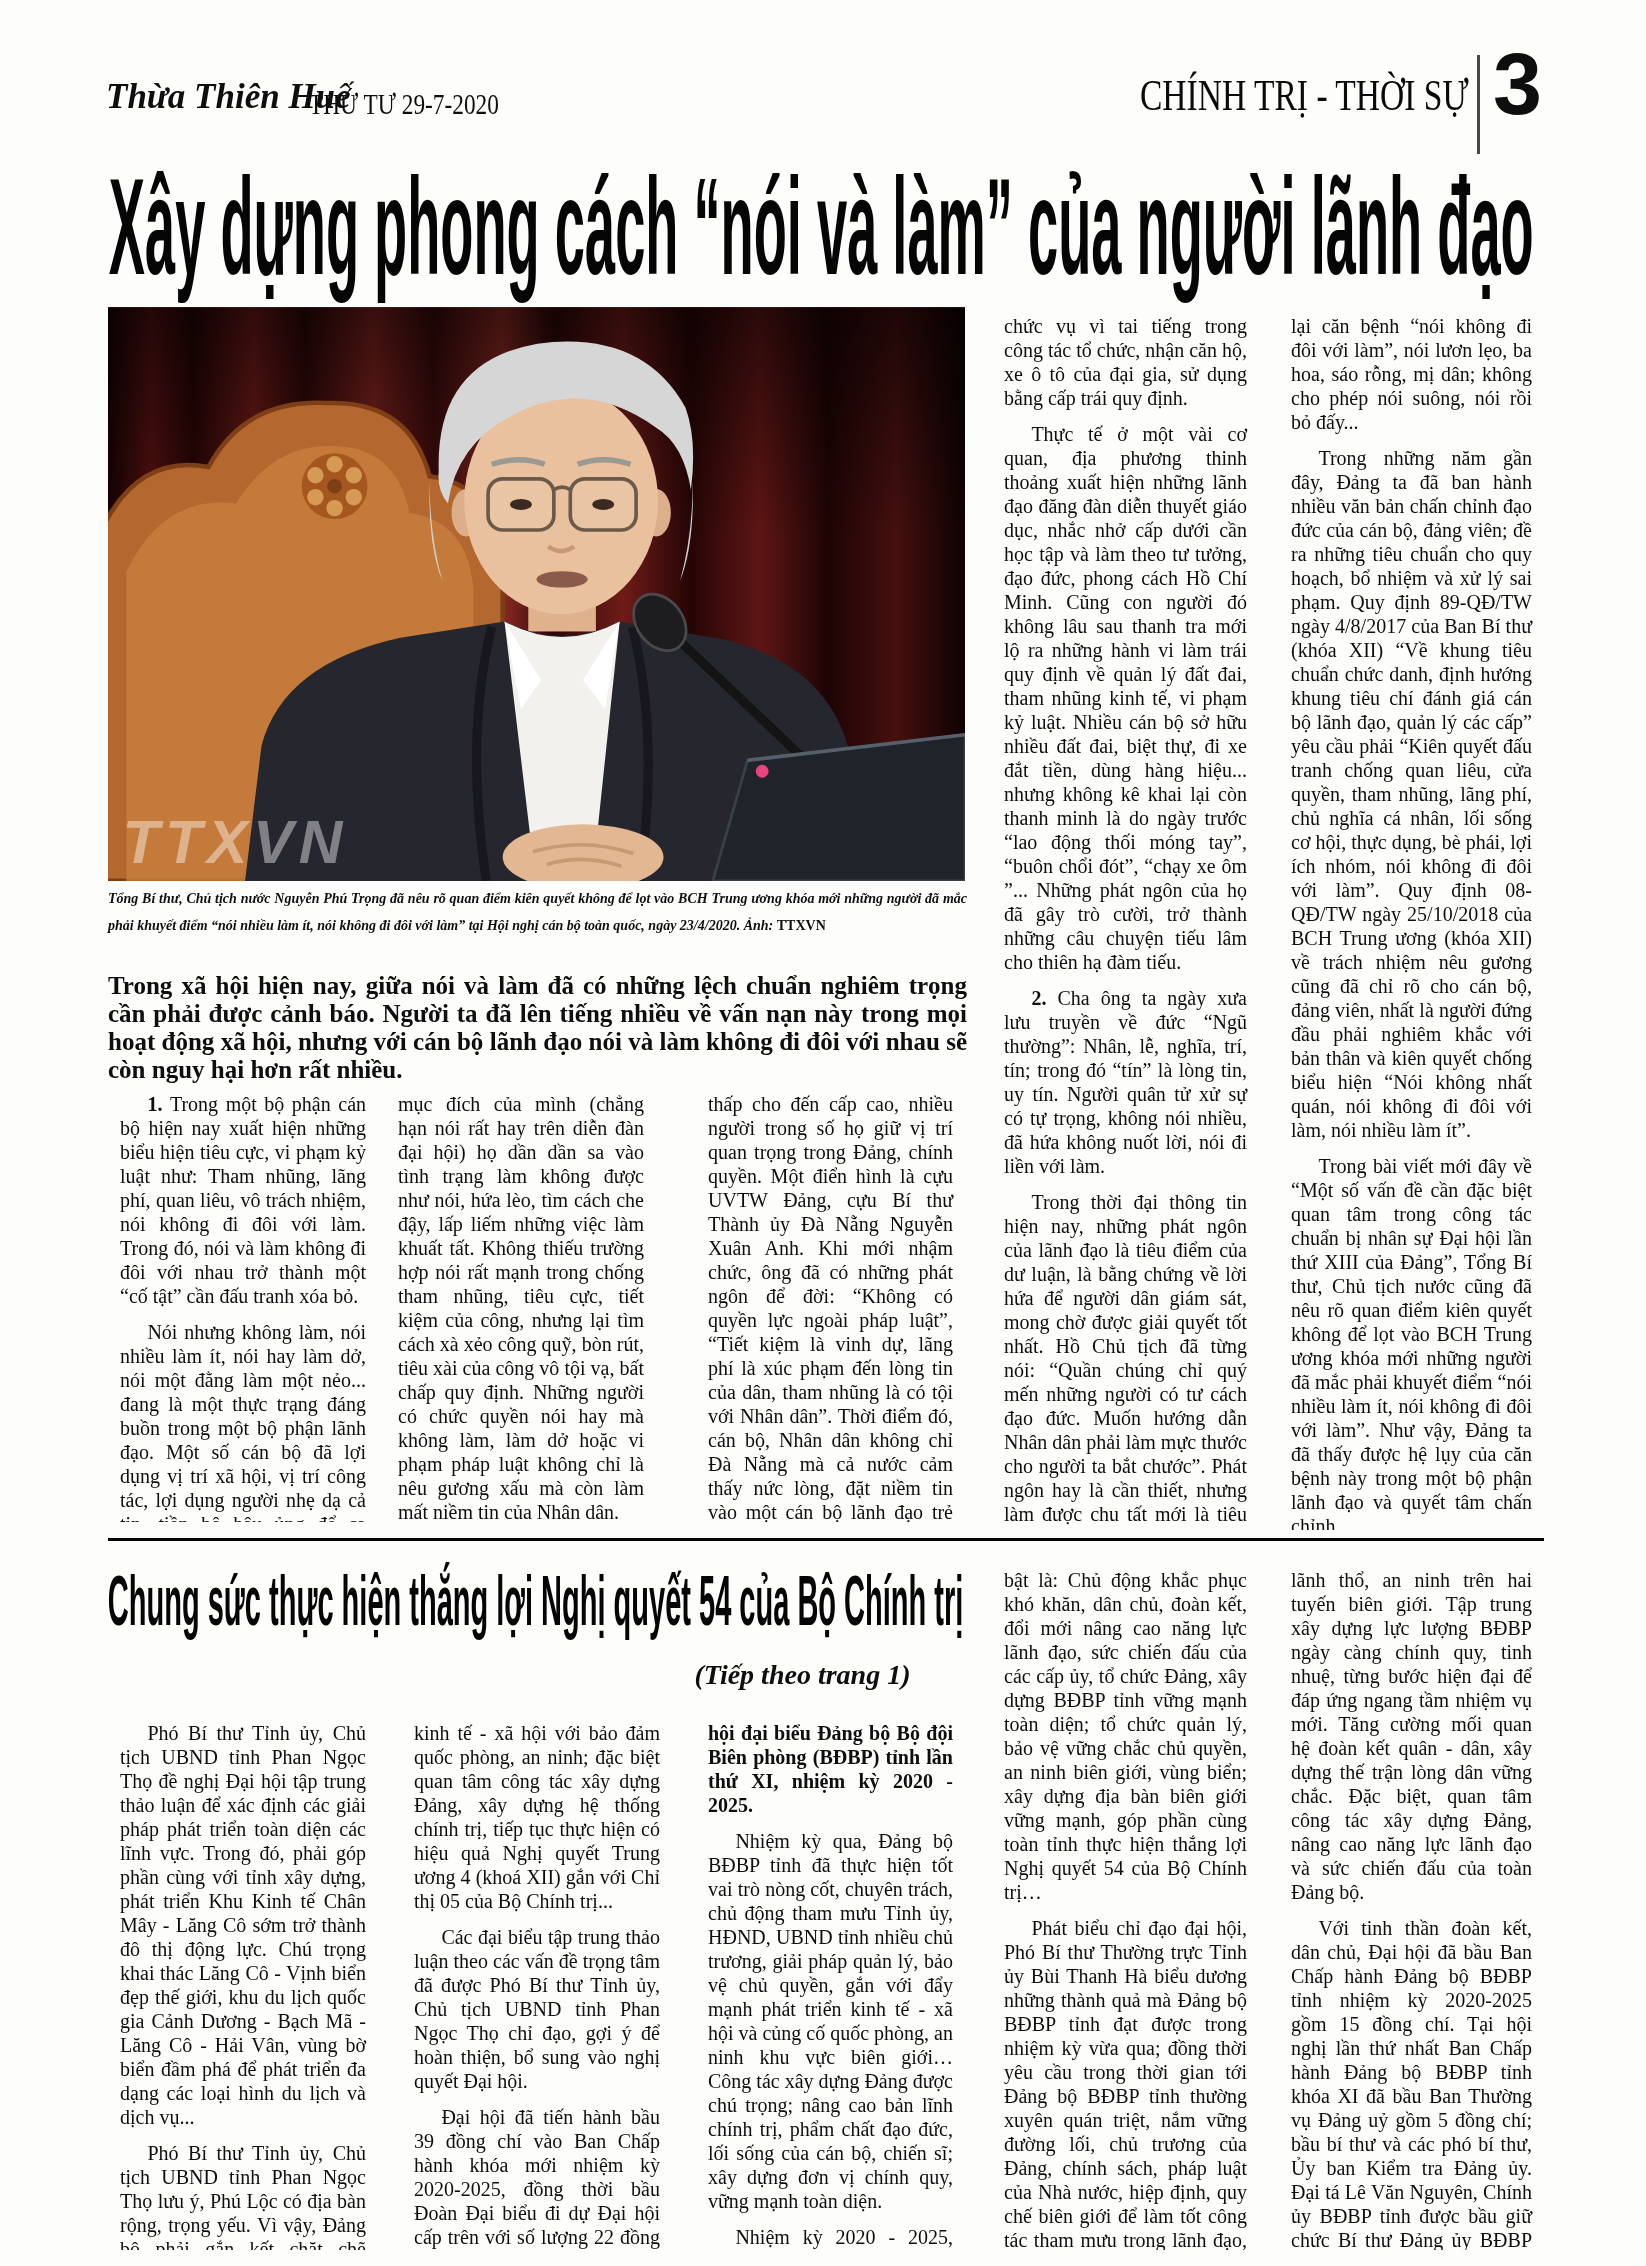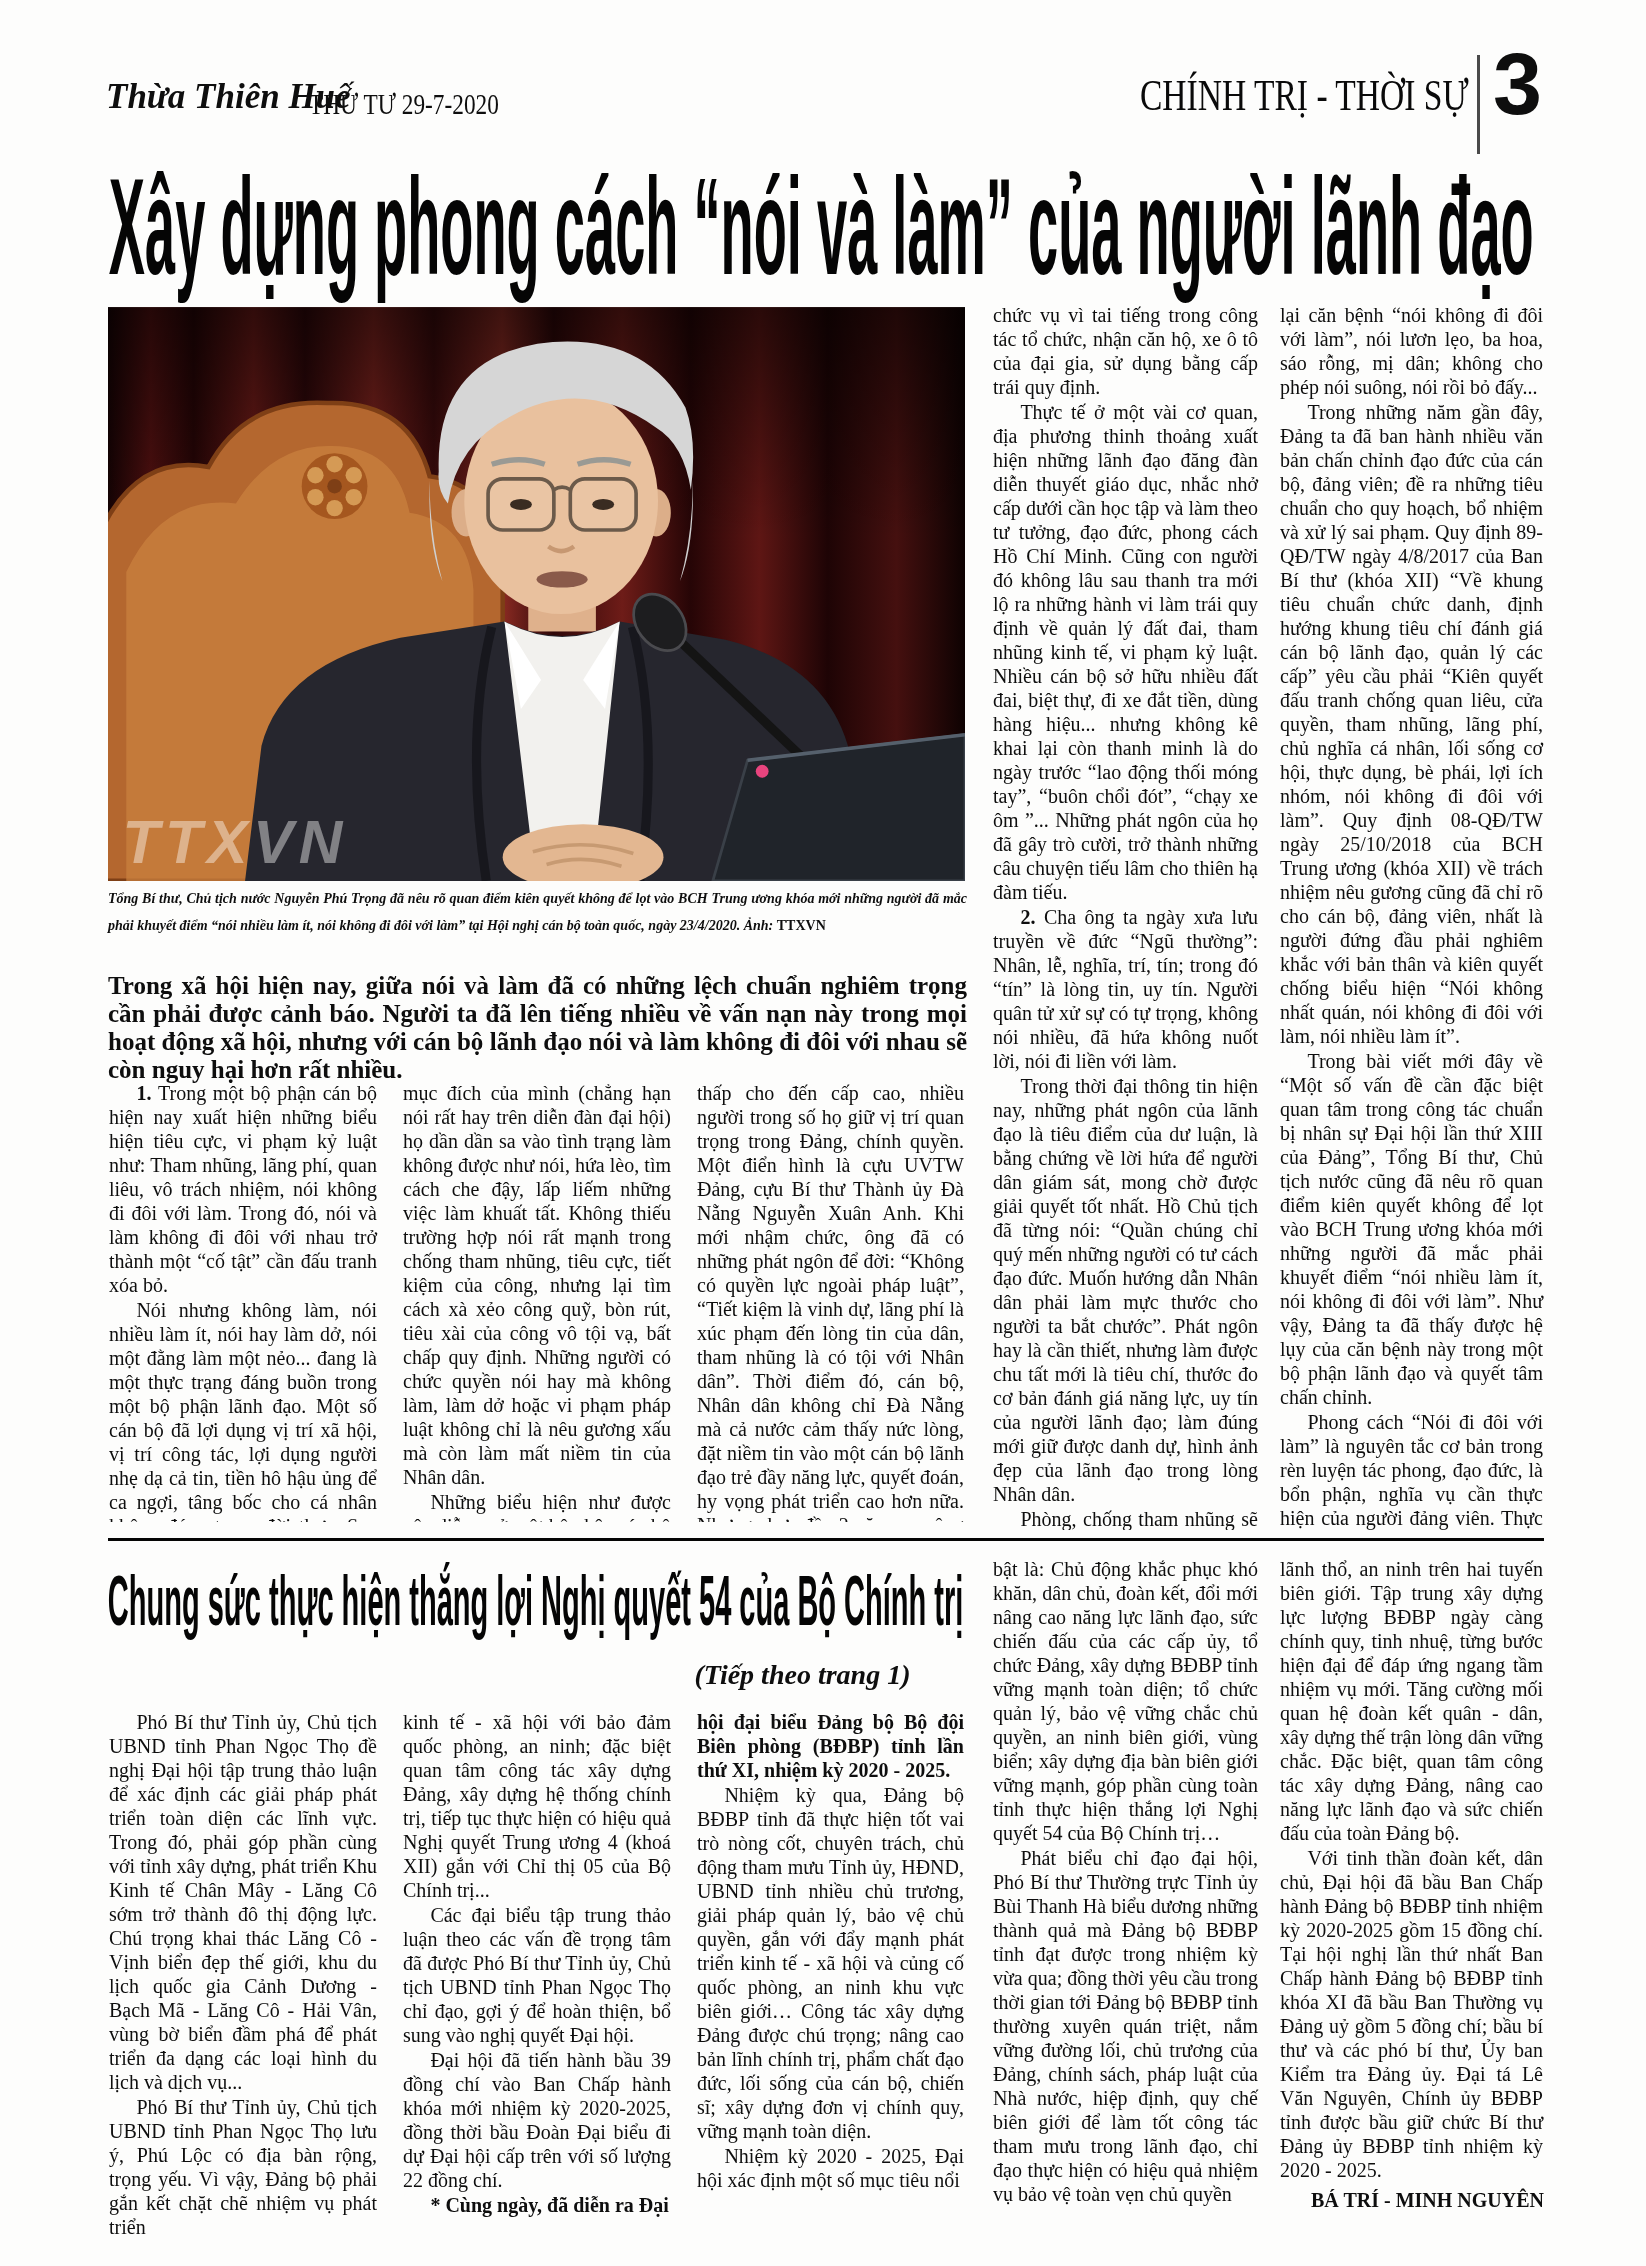--- a/index.html
+++ b/index.html
@@ -23,27 +23,27 @@
   .photo{left:108px;top:307px;width:857px;height:574px;}
 
   
   .caption{left:108px;top:886px;width:859px;font-size:14px;font-weight:bold;font-style:italic;
            line-height:26.5px;text-align:justify;}
   .caption .credit{font-style:normal;}
   .intro{left:108px;top:972px;width:859px;font-size:25px;font-weight:bold;line-height:28px;text-align:justify;}
 
   
   .bodycol{font-size:20px;line-height:24px;text-align:justify;overflow:hidden;}
-  .bodycol p{margin:1px;text-indent:27.4px;}
+  .bodycol p{margin:12px;text-indent:27.4px;}
   .bodycol p.cont{text-indent:0;}
   .bodycol p.b{font-weight:bold;}
   .sig{font-weight:bold;text-align:right;margin-top:6px;white-space:nowrap;}
 
   .a1c1{left:108px;top:1080px;width:270px;height:442px;}
-  .a1c2{left:402px;top:1080px;width:270px;height:442px;}
+  .a1c2{left:386px;top:1080px;width:270px;height:442px;}
   .a1c3{left:696px;top:1080px;width:269px;height:442px;}
   .a1c4{left:992px;top:302px;width:267px;height:1228px;}
   .a1c5{left:1279px;top:302px;width:265px;height:1228px;}
 
   .divider{left:108px;top:1538px;width:1436px;height:2.7px;background:#050505;}
 
   .continued{left:640px;top:1659px;width:325px;font-size:28px;font-weight:bold;font-style:italic;text-align:center;}
 
   .a2c1{left:108px;top:1709px;width:270px;height:541px;}
   .a2c2{left:402px;top:1709px;width:270px;height:541px;}

